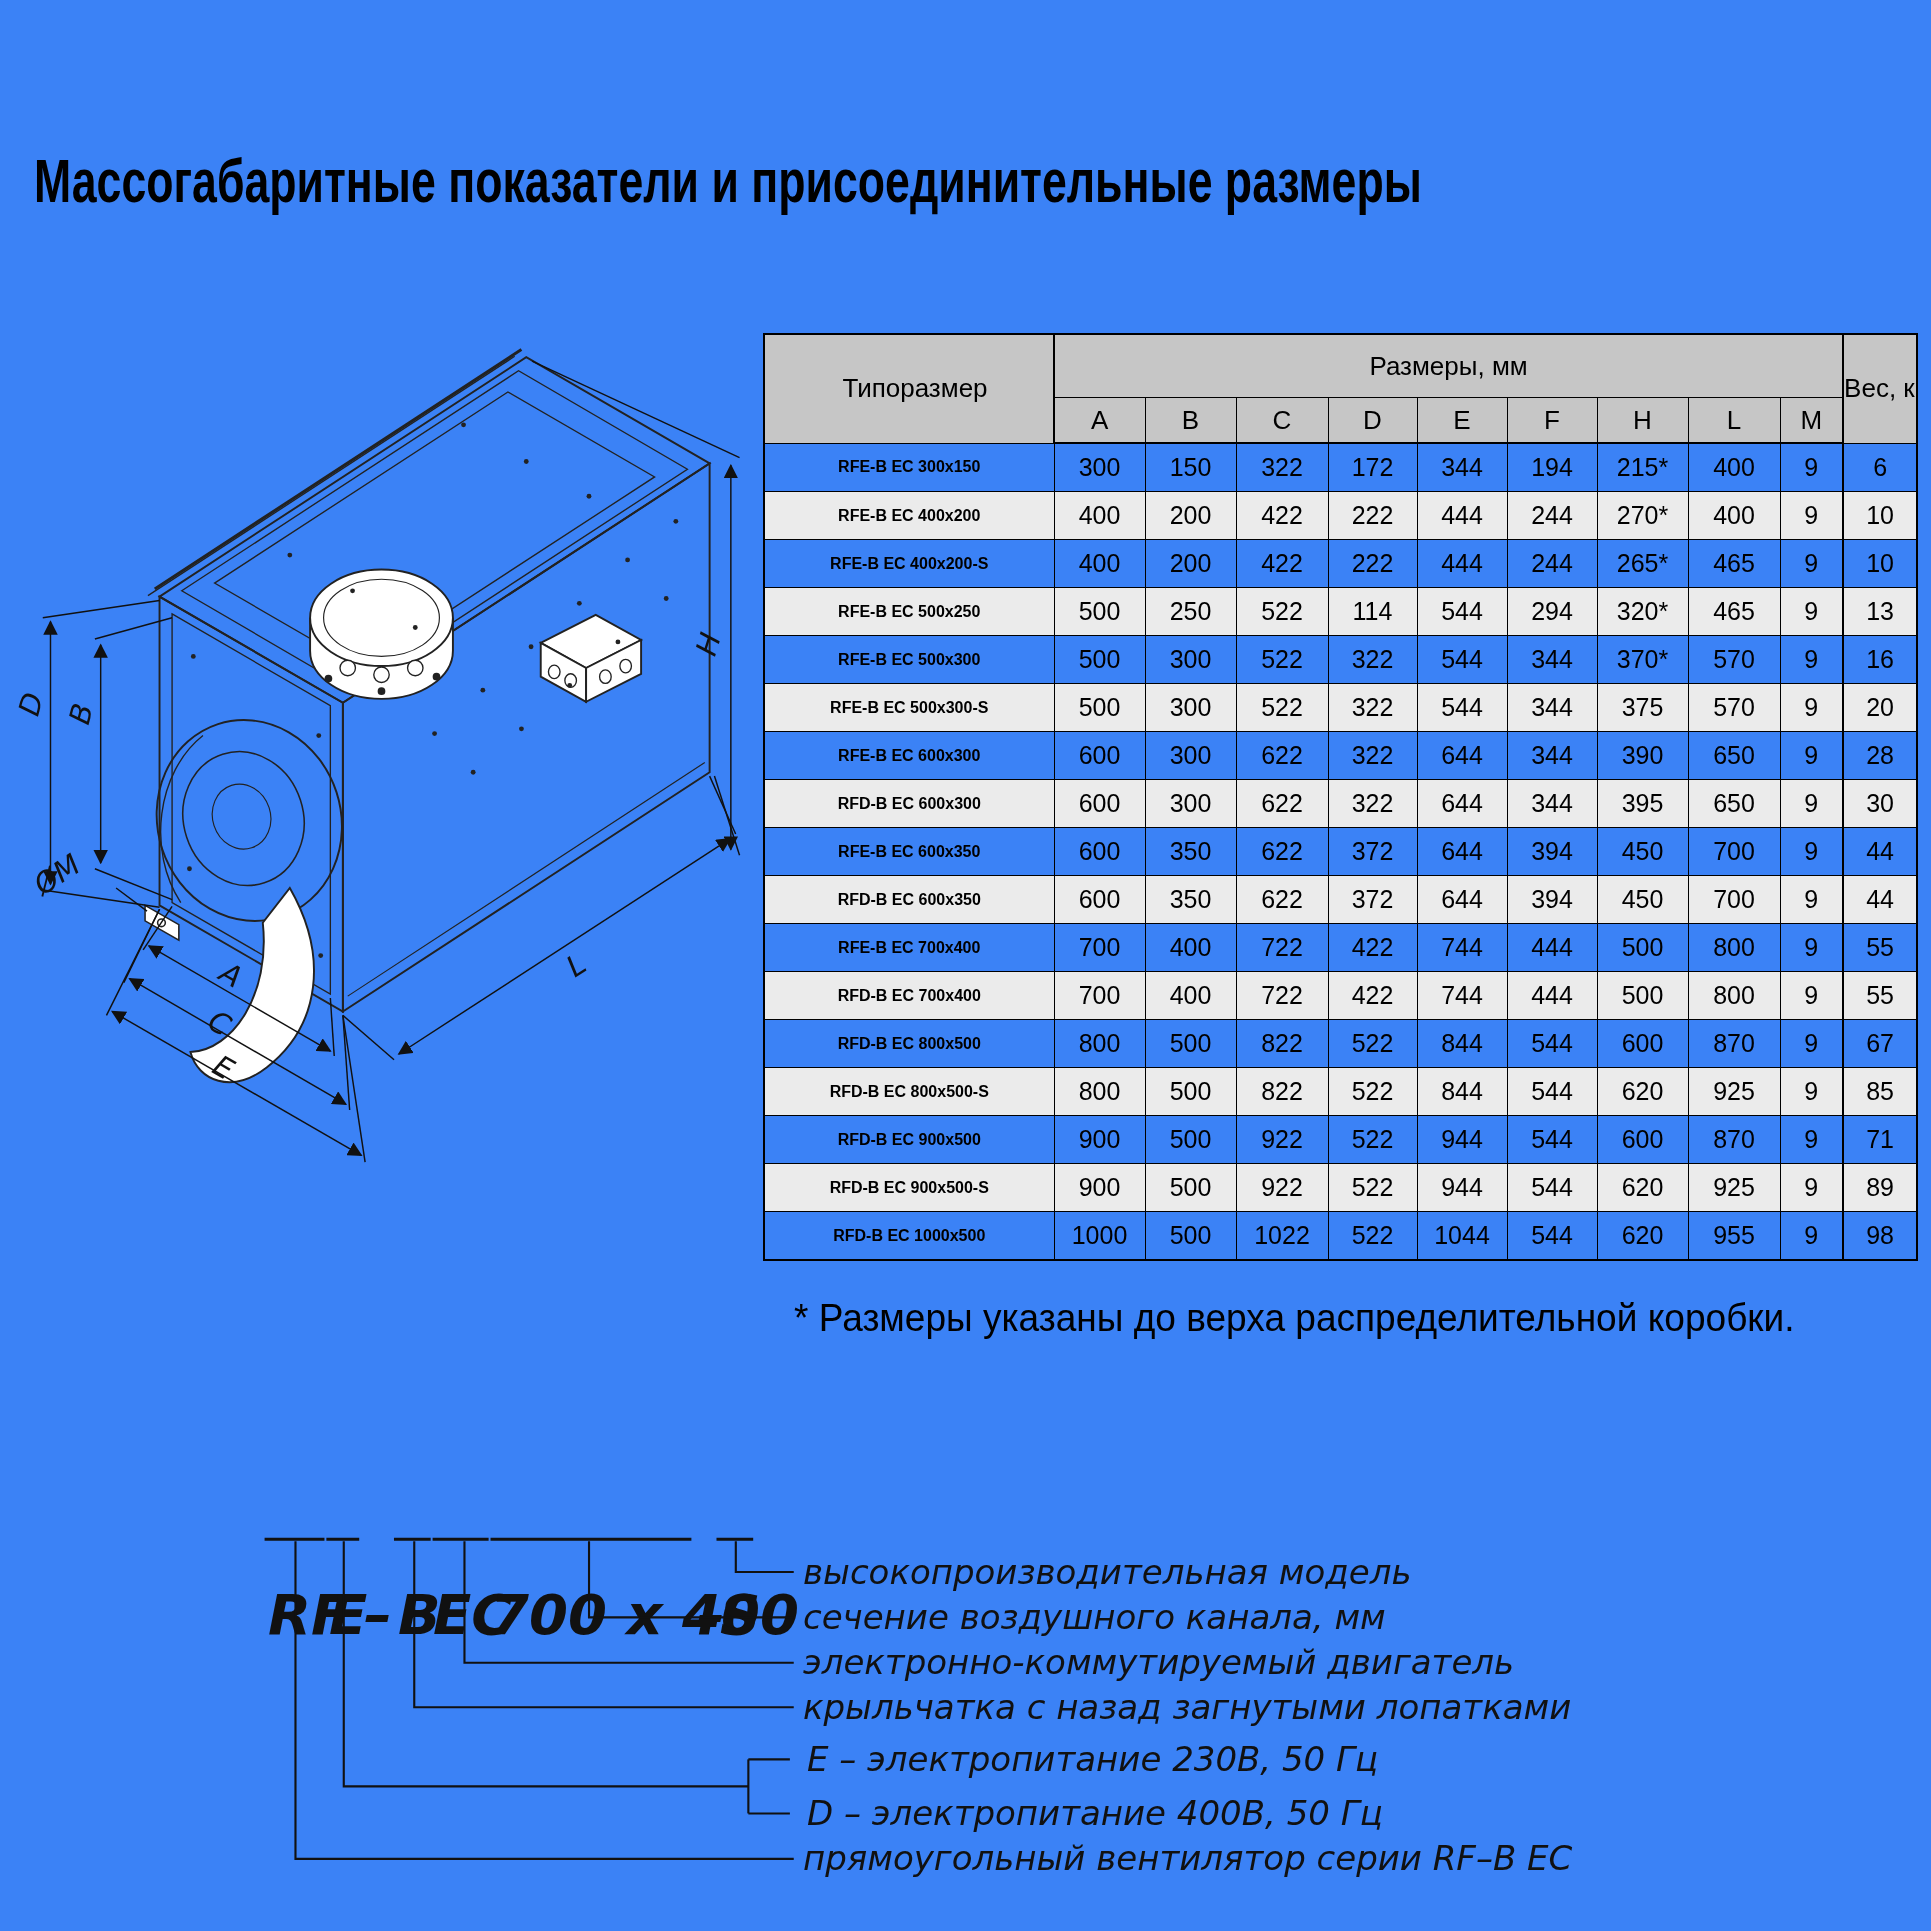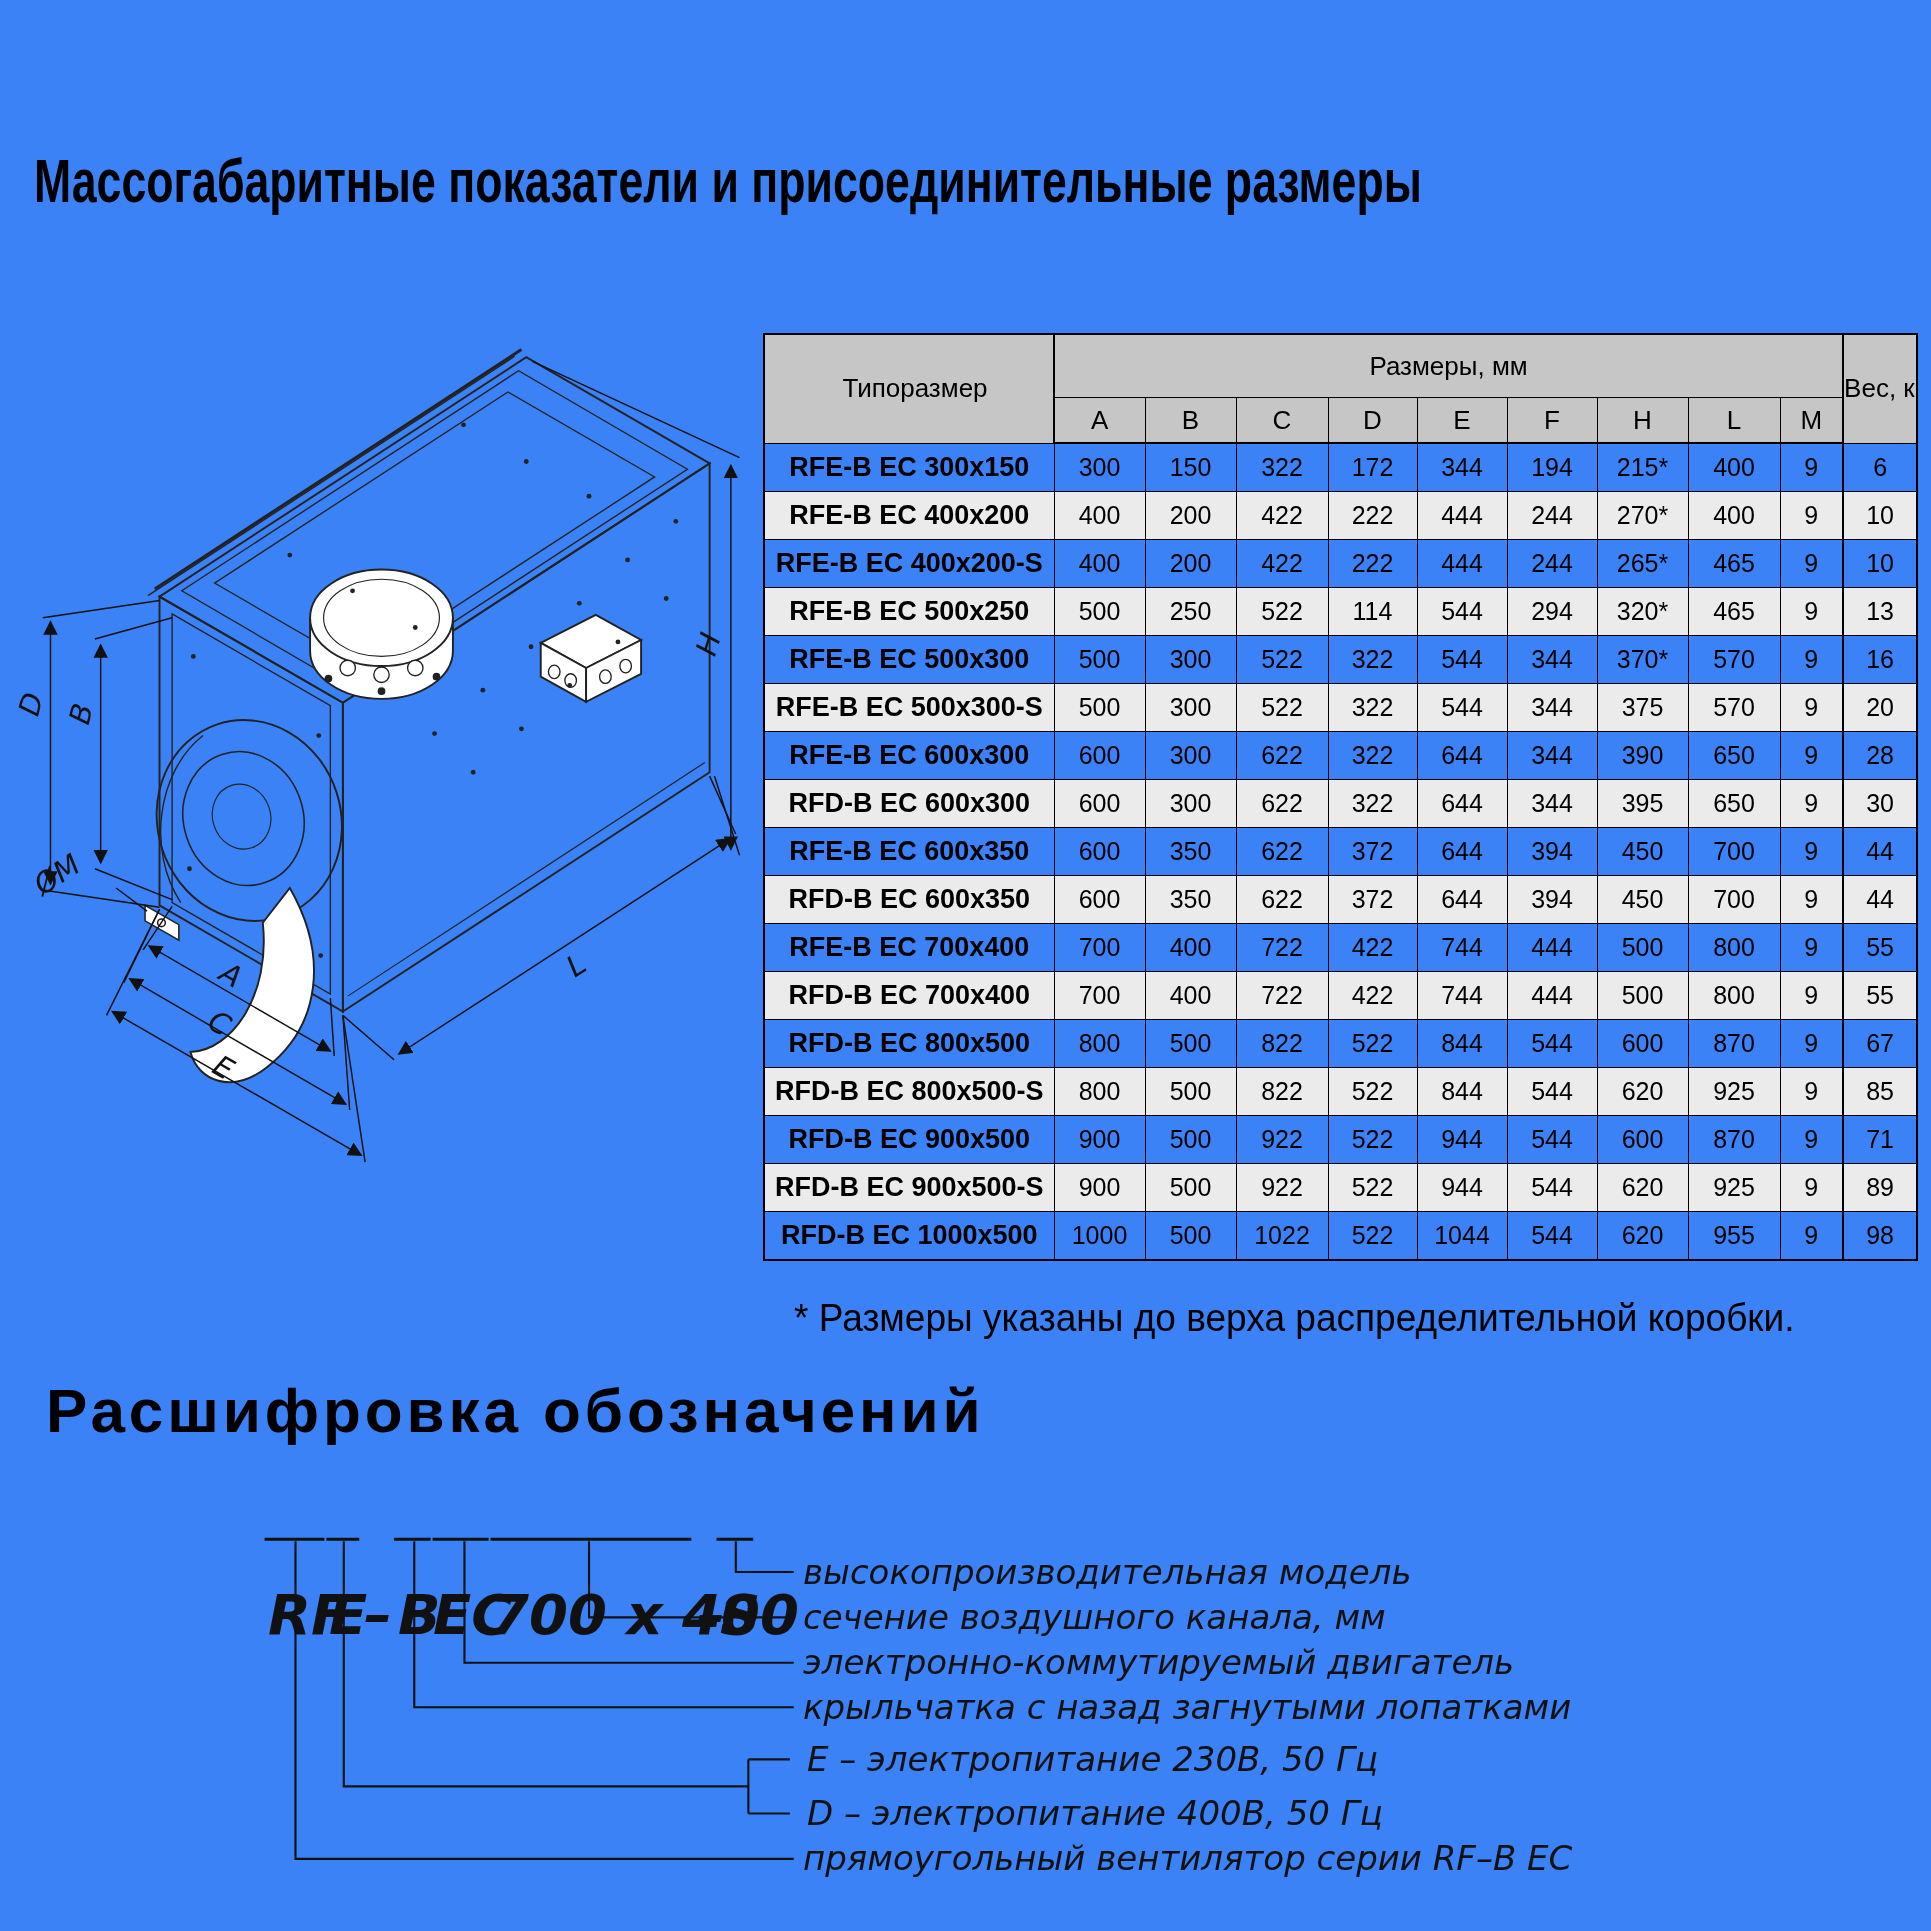--- a/index.html
+++ b/index.html
@@ -16,21 +16,21 @@
   td{border:1.2px solid #000;text-align:center;vertical-align:middle;padding:0;
      font-size:25px;overflow:hidden;white-space:nowrap;}
   thead td{background:#c6c6c6;font-size:26px;}
   thead tr.letters td{border-bottom:2.9px solid #000;}
   td.c-name{border-right:2.4px solid #000;padding-left:12px;}
   td.c-wt{border-left:2.4px solid #000;}
   thead tr.top td{height:62px;}
   thead tr.letters td{height:44px;}
   tbody tr td{height:47px;}
   tbody tr:nth-child(even) td{background:#ebebeb;}
-  tbody td.name{font-weight:700;font-size:27px;}
+  tbody td.name{font-weight:700;font-size:16px;}
   
   .footnote{position:absolute;left:794px;top:1296px;font-size:39px;white-space:nowrap;
             transform:scaleX(0.95);transform-origin:left top;}
   
   .drawing{position:absolute;left:0;top:309px;}
   .dimlbl{font-family:"DejaVu Sans",sans-serif;font-style:italic;font-size:30px;fill:#111;}
   
   .desig{position:absolute;top:1582px;font-family:"DejaVu Sans",sans-serif;font-style:italic;
          font-size:56px;white-space:nowrap;color:#111;font-weight:bold;}
   .dp1{left:268px;} .dp2{left:329px;} .dp3{left:364px;} .dp4{left:398px;}
@@ -420,21 +420,20 @@
             <td>955</td>
             <td>9</td>
             <td class="c-wt">98</td>
           </tr>
         </tbody>
     </table>
   </div>
 
   <div class="footnote">* Размеры указаны до верха распределительной коробки.</div>
 
-  <div class="h2">Расшифровка  обозначений</div>
 
   <span class="desig dp1">RF</span>
   <span class="desig dp2">E</span>
   <span class="desig dp3">–</span>
   <span class="desig dp4">B</span>
   <span class="desig dp5">EC</span>
   <span class="desig dp6">700 x 400</span>
   <span class="desig dp7">–</span>
   <span class="desig dp8">S</span>
 

